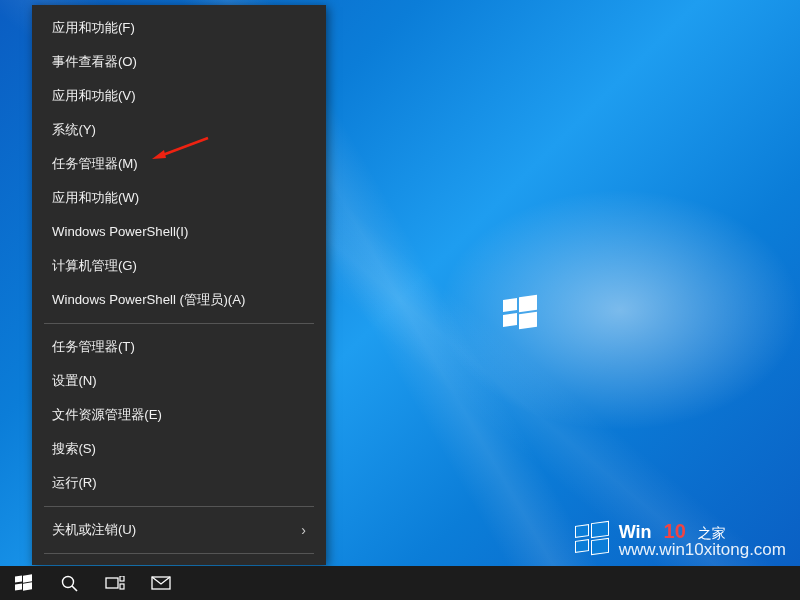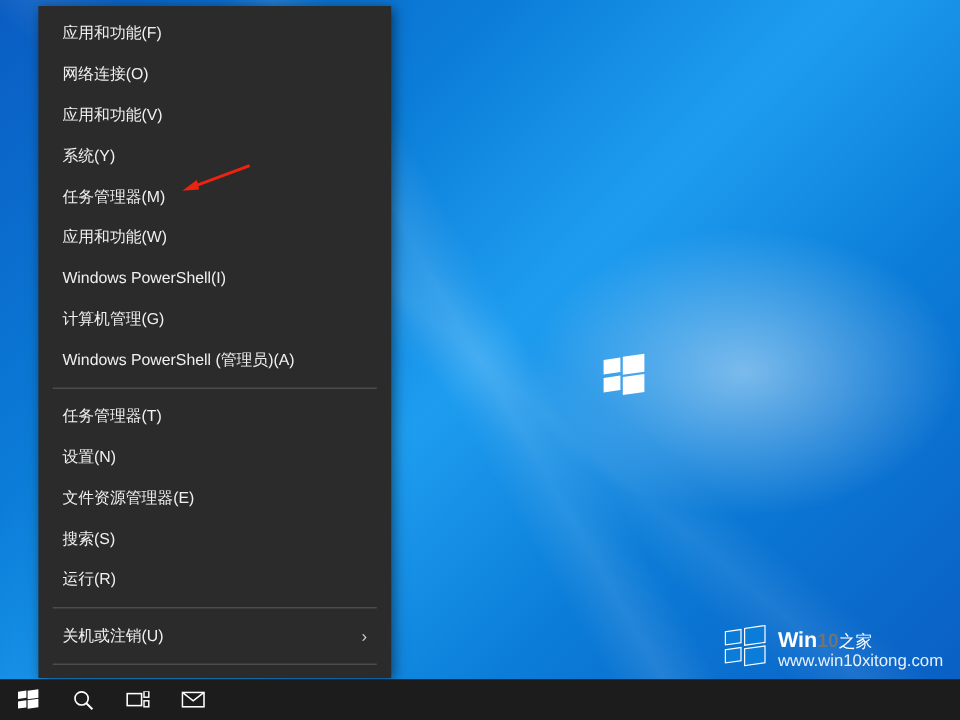--- a/index.html
+++ b/index.html
@@ -56,25 +56,25 @@
   position:absolute; right:14px; bottom:42px;
   display:flex; align-items:center; gap:8px; color:#fff;
 }
 .wm-logo{width:36px;height:36px;position:relative}
 .wm-logo div{position:absolute;background:#0b7dd8;border:1px solid #fff}
 .wma{left:0;top:3px;width:14px;height:12px;transform:skewY(-8deg)}
 .wmb{left:16px;top:0;width:18px;height:15px;transform:skewY(-8deg)}
 .wmc{left:0;top:18px;width:14px;height:12px;transform:skewY(-8deg)}
 .wmd{left:16px;top:17px;width:18px;height:15px;transform:skewY(-8deg)}
 .wm-text{display:flex;flex-direction:column;line-height:1}
-.wm-row{display:flex;align-items:baseline;gap:0}
+.wm-row{display:flex;align-items:baseline;gap:12px}
 .wm-win{font-size:18px;font-weight:600}
-.wm-10{font-size:16px;font-weight:600;color:#737373}
+.wm-10{font-size:20px;font-weight:600;color:#ef4444}
 .wm-zj{font-size:14px}
-.wm-url{font-size:14px;opacity:.9}
+.wm-url{font-size:17px;opacity:.9}
 .taskbar {
   position:absolute; left:0; bottom:0; width:100%; height:34px;
   background:#1c1c1c; display:flex; align-items:center;
 }
 .tb-item{width:46px;height:34px;display:flex;align-items:center;justify-content:center;color:#fff}
 .start-logo{width:17px;height:17px;position:relative}
 .start-logo div{position:absolute;background:#fff}
 .sla{left:0;top:1px;width:7px;height:6px;transform:skewY(-8deg)}
 .slb{left:8px;top:0;width:9px;height:7px;transform:skewY(-8deg)}
 .slc{left:0;top:9px;width:7px;height:6px;transform:skewY(-8deg)}
@@ -101,21 +101,21 @@
 <div class="desktop-icon" id="icon5">
   <div class="ico"></div>
   <span>控</span>
 </div>
 
 <div class="context-menu">
   <div class="menu-item">
       <span>应用和功能(F)</span>
     </div>
   <div class="menu-item">
-      <span>网络连接(O)</span>
+      <span>事件查看器(O)</span>
     </div>
   <div class="menu-item">
       <span>应用和功能(V)</span>
     </div>
   <div class="menu-item">
       <span>系统(Y)</span>
     </div>
   <div class="menu-item">
       <span>任务管理器(M)</span>
     </div>

